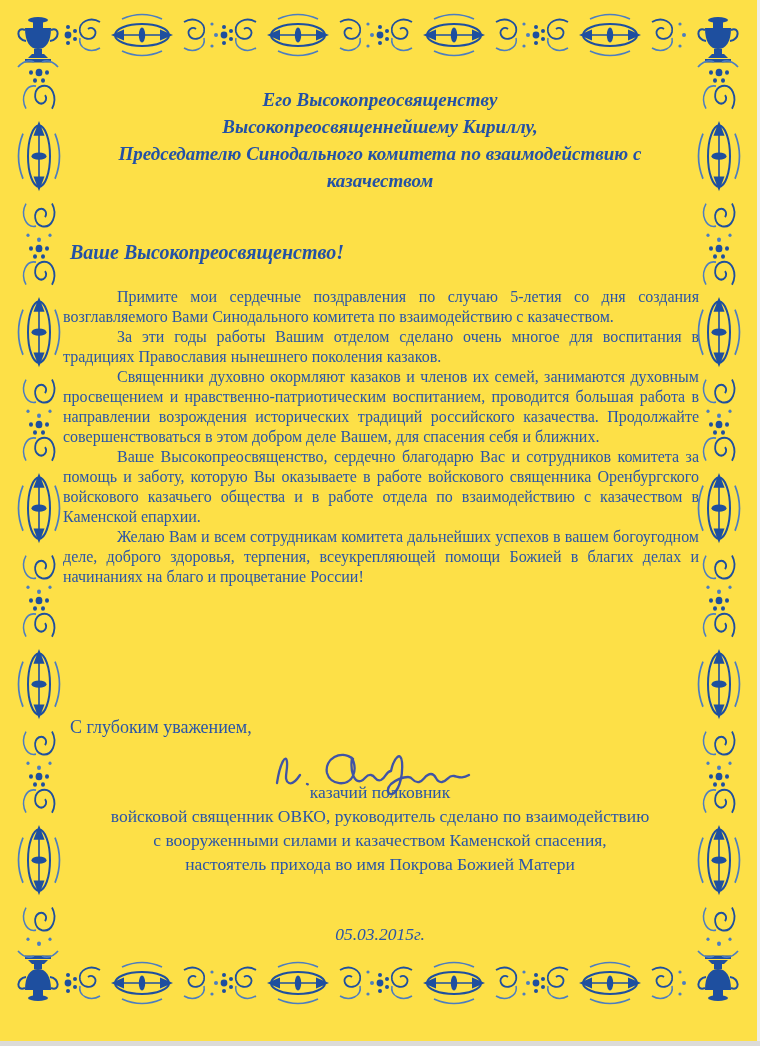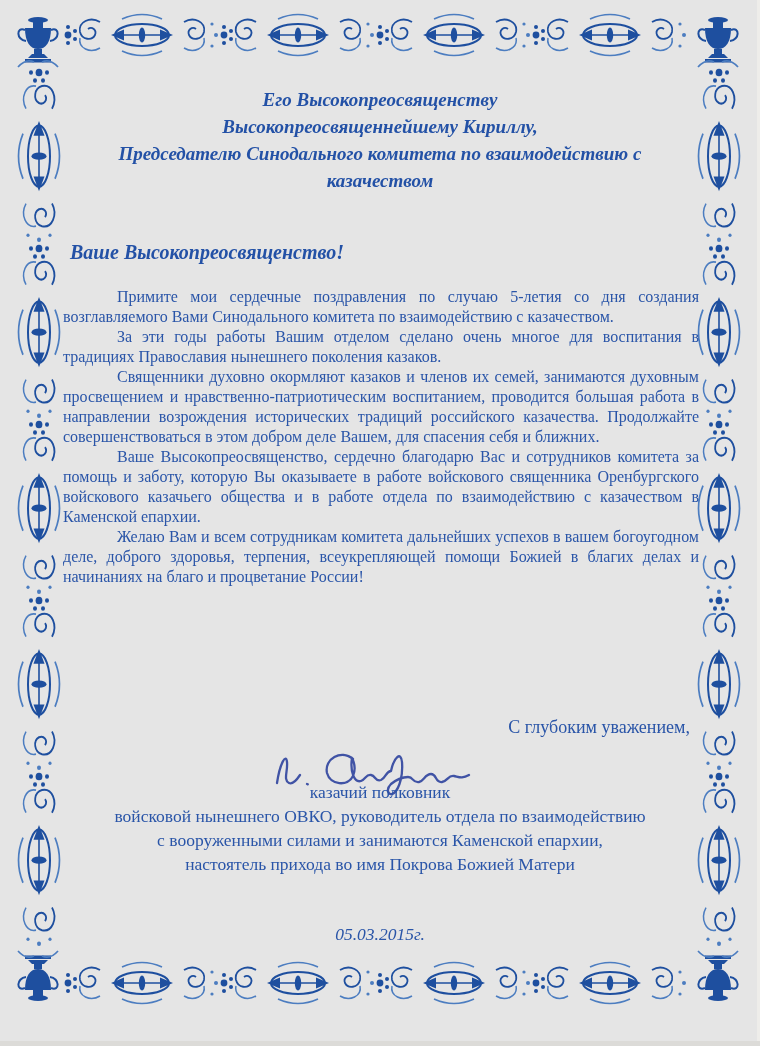--- a/index.html
+++ b/index.html
@@ -1,20 +1,20 @@
 <!DOCTYPE html>
 <html><head>
 <meta charset="utf-8">
 <style>
   html, body { margin: 0; padding: 0; background: #ffffff; }
   .page {
     position: relative;
     width: 760px;
     height: 1046px;
-    background: #e5e5e5;
+    background: #fde047;
     font-family: "Liberation Serif", serif;
     color: #2a55a8;
     overflow: hidden;
   }
   .frame { position: absolute; top: 0; left: 0; }
   .recipient {
     position: absolute;
     top: 86px; left: 70px; width: 620px;
     text-align: center;
     font-size: 19px; font-weight: bold; font-style: italic;
@@ -31,21 +31,21 @@
   .body-text {
     position: absolute;
     top: 287px; left: 63px; width: 636px;
     font-size: 16px; line-height: 20px;
     text-align: justify;
   }
   .body-text p { margin: 0; text-indent: 54px; }
   .closing {
     position: absolute;
     top: 717px; left: 70px; width: 620px;
-    text-align: right;
+    text-align: left;
     font-size: 18px;
   }
   .signature-svg { position: absolute; top: 735px; left: 263px; }
   .signer {
     position: absolute;
     top: 780px; left: 40px; width: 680px;
     text-align: center;
     font-size: 17.5px; line-height: 24px;
   }
   .date {
@@ -160,22 +160,22 @@
   <svg class="signature-svg" width="240" height="64" viewBox="0 0 240 64" aria-hidden="true">
     <g fill="none" stroke="#4053a5" stroke-width="2.3" stroke-linecap="round" stroke-linejoin="round">
       <path d="M14,48 C17,28 23,18 24,27 C25,36 20,45 26,48 C30,50 35,43 37,40"></path>
       <path d="M44,49 l0.8,0.3"></path>
       <path d="M90,24 C78,14 61,24 64,38 C67,50 85,52 90,41 C93,34 91,27 89,23 C87,36 91,48 98,46 C103,44 103,39 108,40 C113,41 112,47 118,45 C123,43 123,36 128,36 C131,22 138,16 139,27 C140,39 137,53 131,58 C126,62 122,55 128,49 C133,45 139,42 145,42 C151,42 149,48 156,47 C161,46 162,39 168,39 C174,39 172,48 179,47 C185,46 185,40 191,41 C196,42 199,44 206,40"></path>
     </g>
   </svg>
 
   <div class="signer">
     <div>казачий полковник</div>
-    <div>войсковой нынешнего ОВКО, руководитель отдела по взаимодействию</div>
-    <div>с вооруженными силами и занимаются Каменской епархии,</div>
+    <div>войсковой священник ОВКО, руководитель сделано по взаимодействию</div>
+    <div>с вооруженными силами и казачеством Каменской спасения,</div>
     <div>настоятель прихода во имя Покрова Божией Матери</div>
   </div>
 
   <div class="date">05.03.2015г.</div>
 
   <div class="scan-edge-right"></div>
   <div class="scan-edge-bottom"></div>
 </div>
 
 </body></html>

